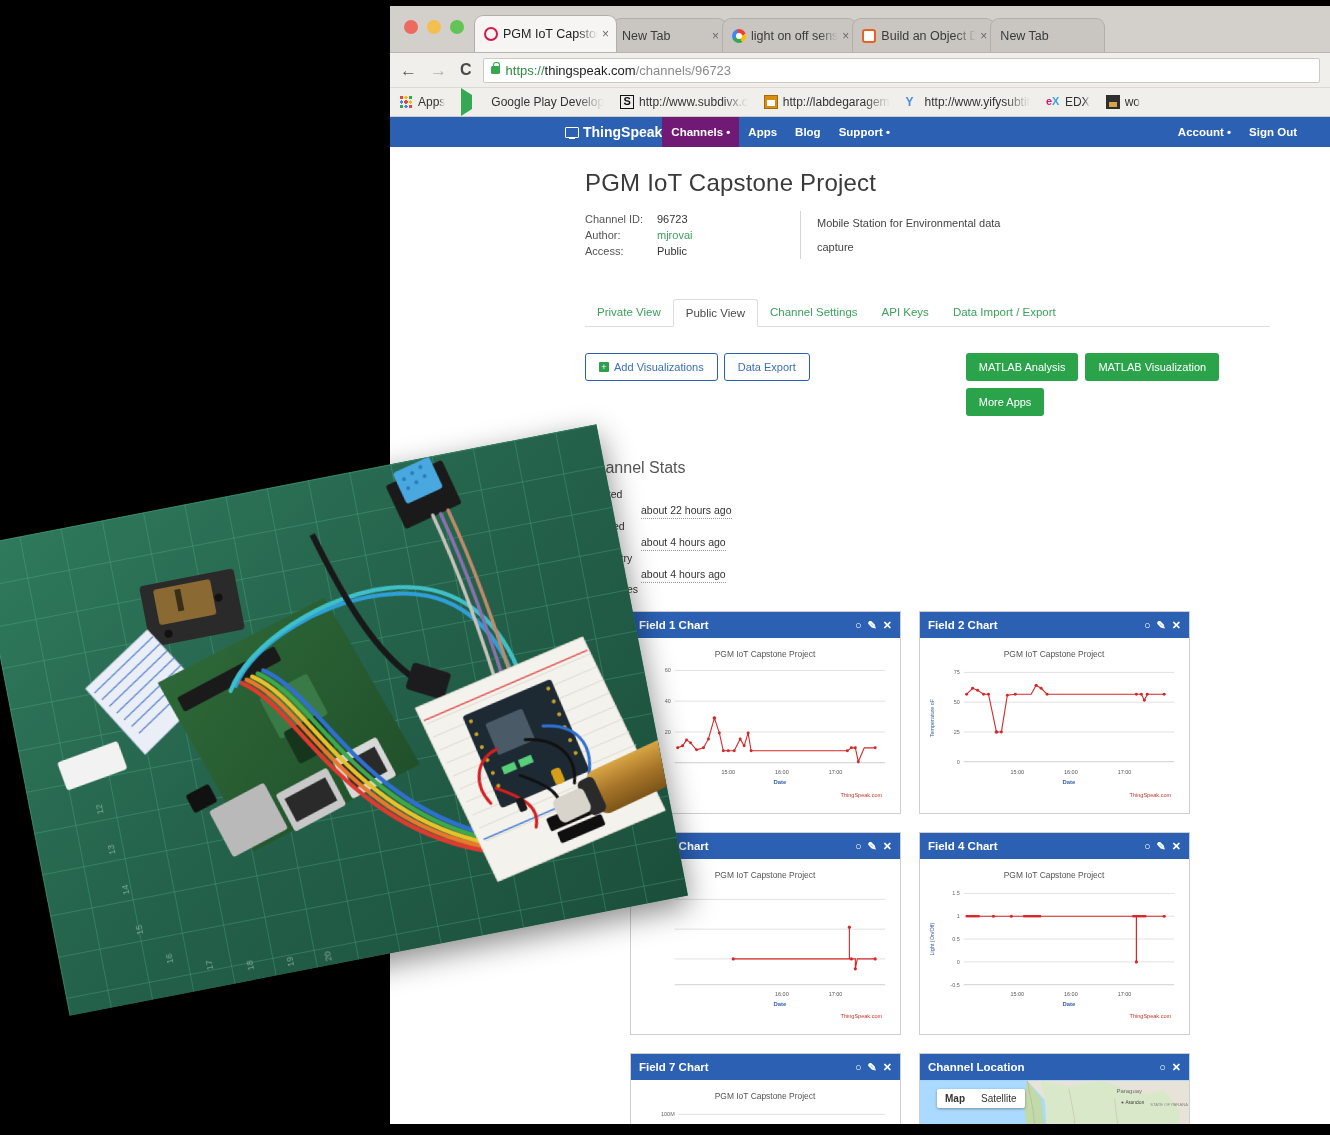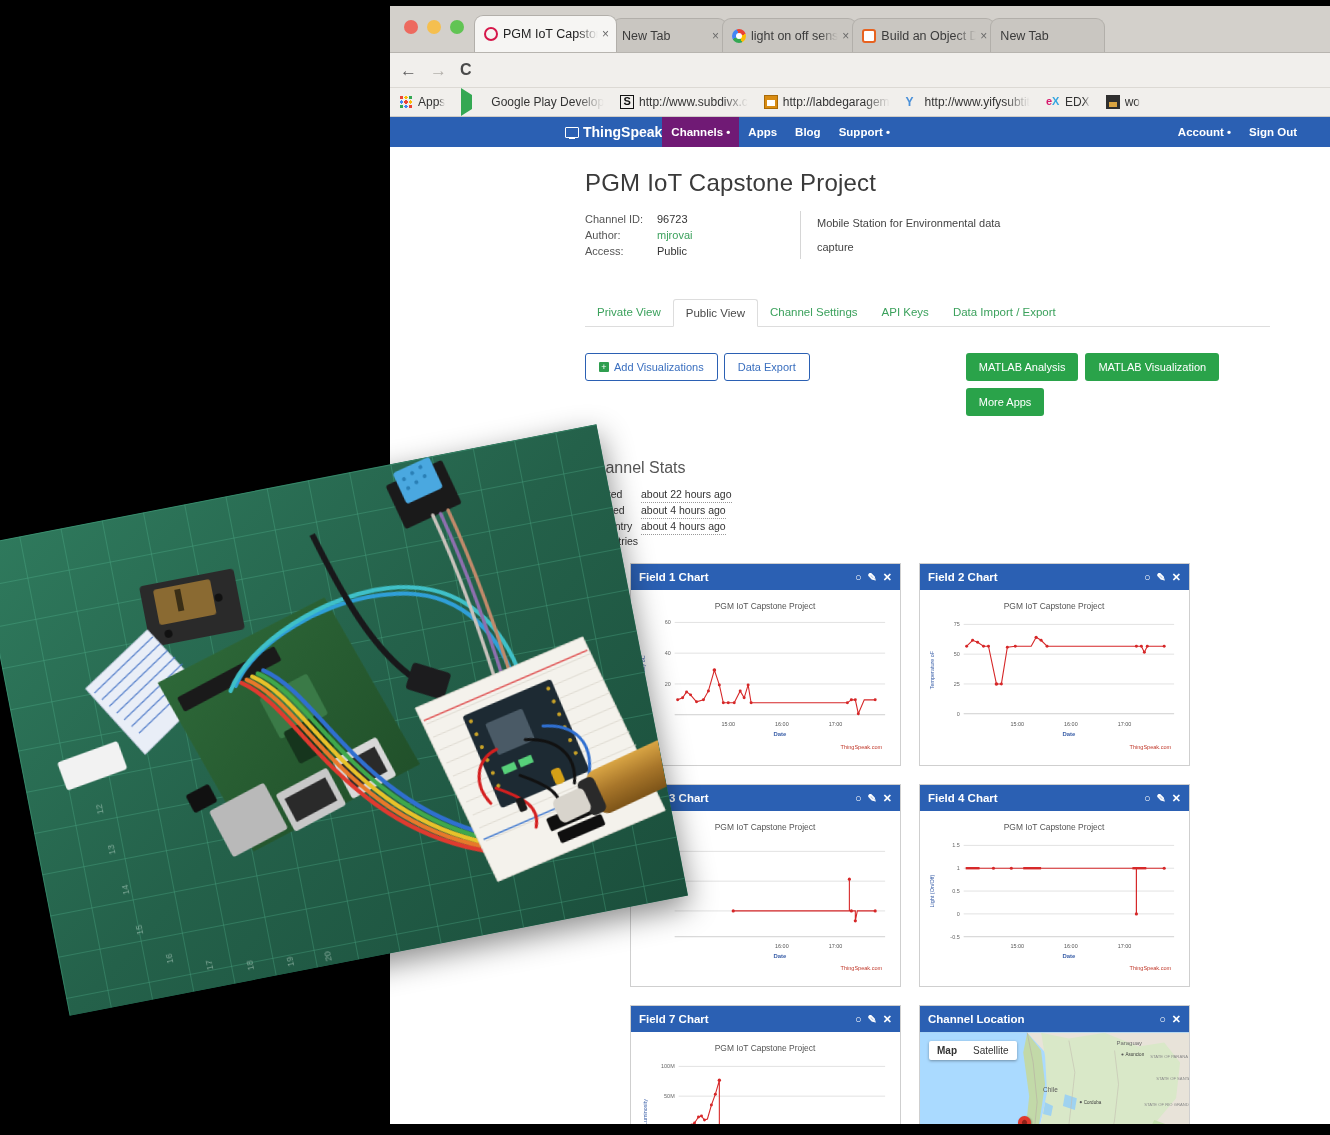--- a/index.html
+++ b/index.html
@@ -142,38 +142,38 @@
   .matlab{margin-left:126px;display:flex;flex-wrap:wrap;width:270px;padding-left:24px;}
   .btn-grn{
     background:#2aa34a;color:#fff;font-size:11px;padding:8px 13px;border-radius:3px;
     margin:0 7px 7px 0;border:none;
   }
 
   .statsttl{font-size:16px;color:#555;font-weight:normal;margin:36px 0 10px;}
   .stats{font-size:10.5px;color:#333;}
   .strow{display:flex;line-height:15px;}
   .strow .sk{width:56px;}
-  .strow .sv{border-bottom:1px dotted #999;}
+  .strow .sv{border-bottom:1px dotted #999;margin-top:16px;}
 
   
   .grid{display:flex;flex-wrap:wrap;gap:18px;padding:16px 46px 0 240px;}
   .widget{width:271px;border:1px solid #cfcfcf;background:#fff;box-sizing:border-box;}
   .whead{
     background:#2b60b3;color:#fff;height:26px;display:flex;align-items:center;
     padding:0 8px;font-size:11.5px;font-weight:bold;
   }
   .wicons{margin-left:auto;display:flex;align-items:center;gap:6px;}
   .wicons span{font-size:11px;line-height:1;}
   .wbody{height:175px;position:relative;background:#fff;}
   .chart-svg{width:100%;height:100%;display:block;}
   .cap{font-size:5.6px;fill:#c0392b;}
 
   
   .mapbody{height:175px;position:relative;overflow:hidden;background:#a9d3ef;}
-  .mapctl{position:absolute;left:9px;top:9px;display:flex;background:#fff;border-radius:2px;box-shadow:0 1px 3px rgba(0,0,0,.35);font-size:10px;}
+  .mapctl{position:absolute;left:17px;top:9px;display:flex;background:#fff;border-radius:2px;box-shadow:0 1px 3px rgba(0,0,0,.35);font-size:10px;}
   .mapctl div{padding:4px 8px;color:#333;}
   .mapctl div.on{font-weight:bold;}
   .pegman{position:absolute;right:8px;bottom:58px;width:17px;height:19px;background:#fff;box-shadow:0 1px 3px rgba(0,0,0,.35);}
   .pegman:after{content:"";position:absolute;left:5px;top:3px;width:7px;height:12px;background:#f2b705;border-radius:3px;}
   .pin{position:absolute;left:98px;top:84px;width:13px;height:13px;background:#e0372c;border-radius:50% 50% 50% 0;transform:rotate(-45deg);box-shadow:0 1px 2px rgba(0,0,0,.4);}
   .pin:after{content:"";position:absolute;left:4px;top:4px;width:5px;height:5px;background:#8e2018;border-radius:50%;}
 
   
   .photo{
     position:absolute;left:18px;top:480px;width:630px;height:480px;
@@ -217,20 +217,26 @@
       <div class="tab">
         <span class="tlabel">New Tab</span>
       </div>
     </div>
   </div>
 
   <div class="urlbar">
     <span class="navbtn">←</span>
     <span class="navbtn fwd">→</span>
     <span class="navbtn rel">C</span>
+    <div class="omni">
+      <span class="lock"></span>
+      <span class="u-scheme">https://</span>
+      <span class="u-host">thingspeak.com</span>
+      <span class="u-path">/channels/96723</span>
+    </div>
   </div>
 
   <div class="bmbar">
     <div class="bm">
       <span class="bi ic-apps"></span>
       <span class="blabel">Apps</span>
     </div>
     <div class="bm">
       <span class="bi ic-play"></span>
       <span class="blabel">Google Play Develop</span>

